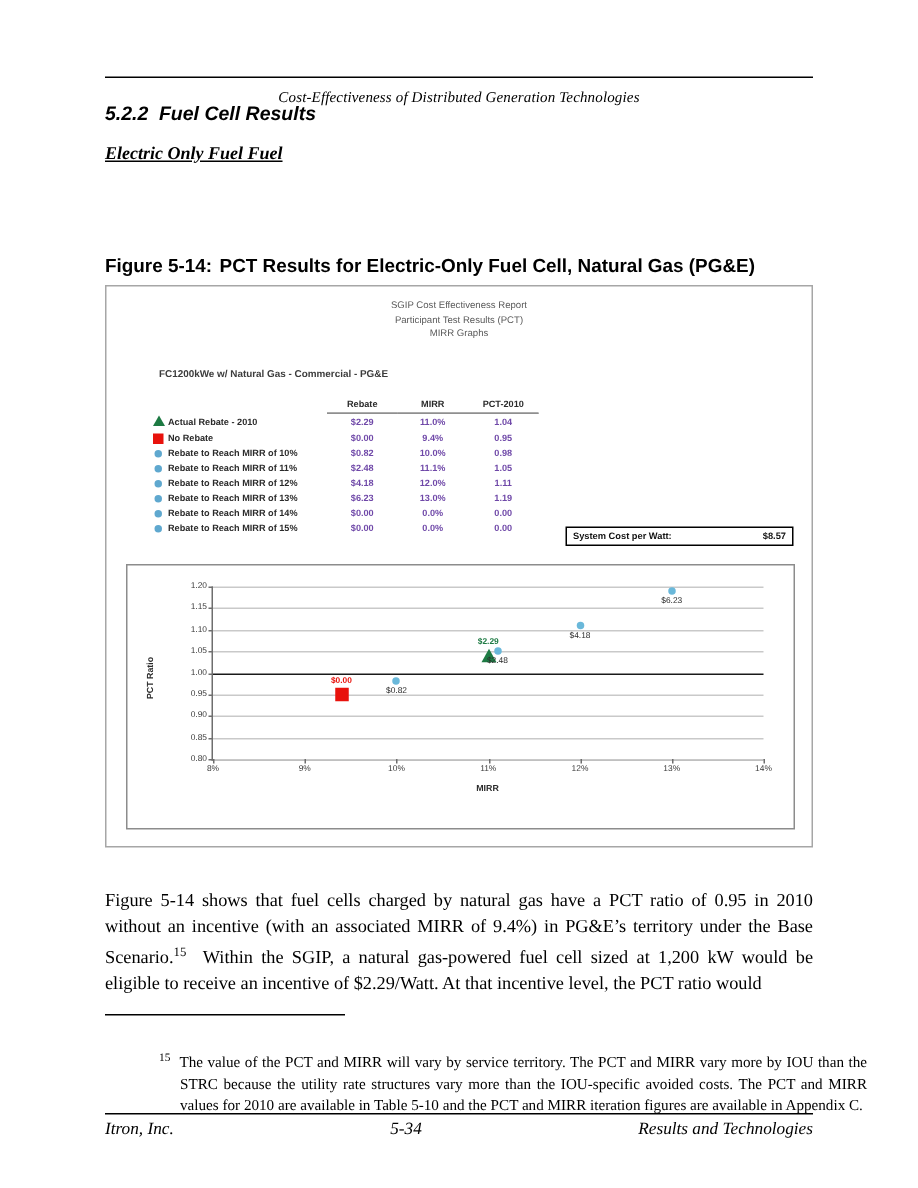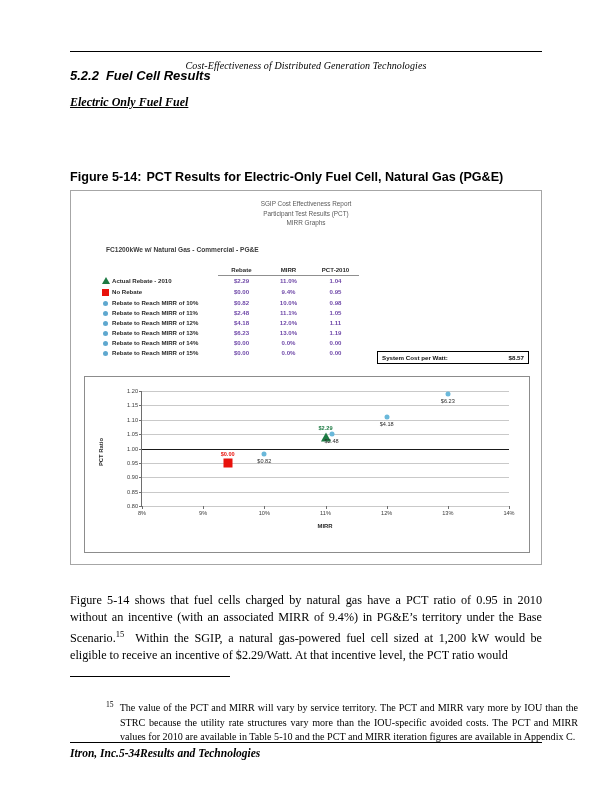--- a/index.html
+++ b/index.html
@@ -201,22 +201,22 @@
   .footnote .mark { font-size: 7.6px; vertical-align: super; }
   .footnote .fn-body { display: block; padding-left: 14px; text-indent: -14px; }
 
   
   .foot-rule {
     position: absolute; left: 70px; top: 742px; width: 472px;
     border-top: 1.6px solid #000;
   }
   .pfoot {
     position: absolute; left: 70px; top: 747px; width: 472px;
-    display: flex; justify-content: flex-start;
-    font-style: italic; font-weight: bold; font-size: 11.5px;
+    display: flex; justify-content: space-between;
+    font-style: italic; font-weight: normal; font-size: 11.5px;
   }
   .pfoot .mid { }
 </style>
 </head>
 <body>
 
 <div class="page">
 
   <div class="running-head">Cost-Effectiveness of Distributed Generation Technologies</div>
   <div class="head-rule"></div>

